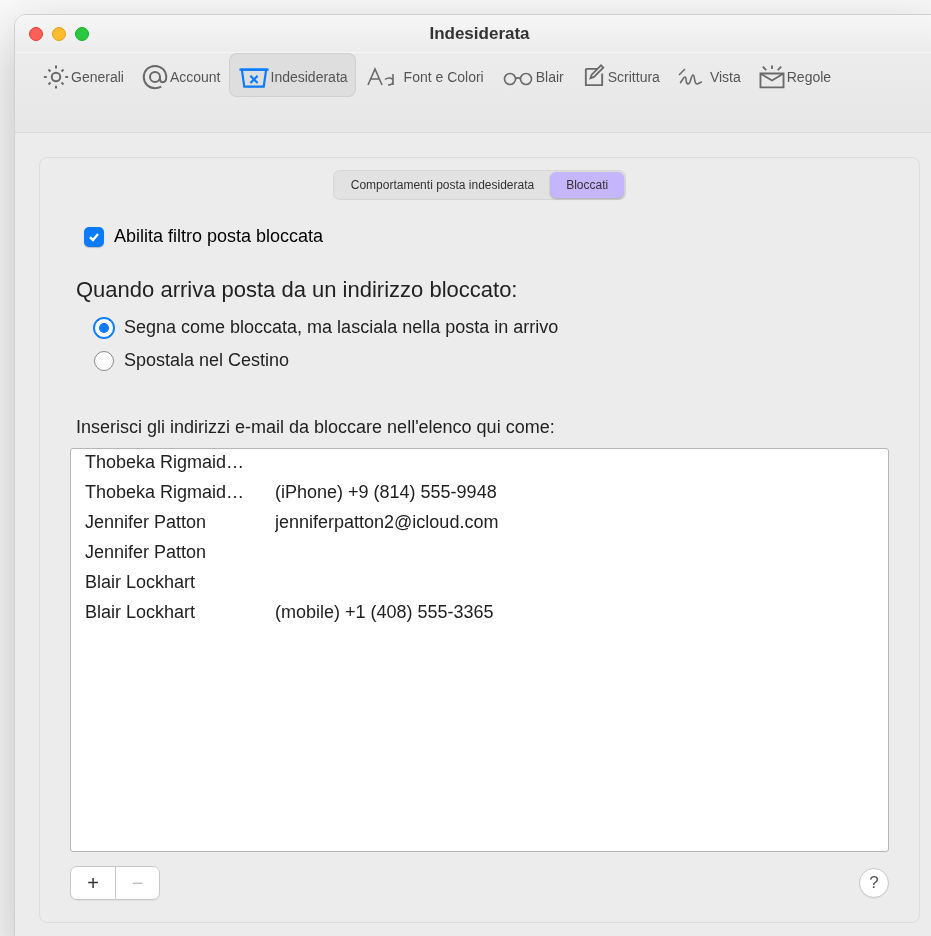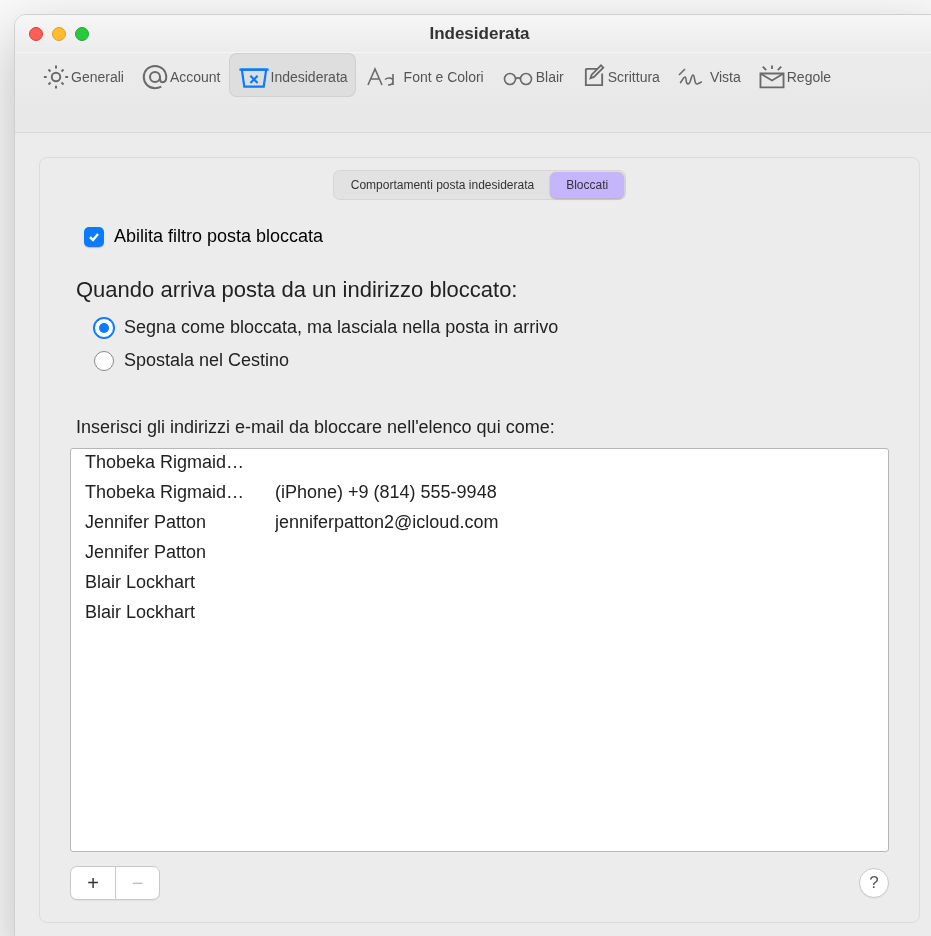--- a/index.html
+++ b/index.html
@@ -292,20 +292,21 @@
             <div class="c2">jenniferpatton2@icloud.com</div>
           </div>
           <div class="row">
             <div class="c1">Jennifer Patton</div>
           </div>
           <div class="row">
             <div class="c1">Blair Lockhart</div>
           </div>
           <div class="row">
             <div class="c1">Blair Lockhart</div>
+            <div class="c2">(mobile) +1 (408) 555-3365</div>
           </div>
         </div>
 
       <div class="footer">
         <div class="addrm">
           <div class="btn">
             <span>+</span>
           </div>
           <div class="btn dis">
             <span>−</span>

